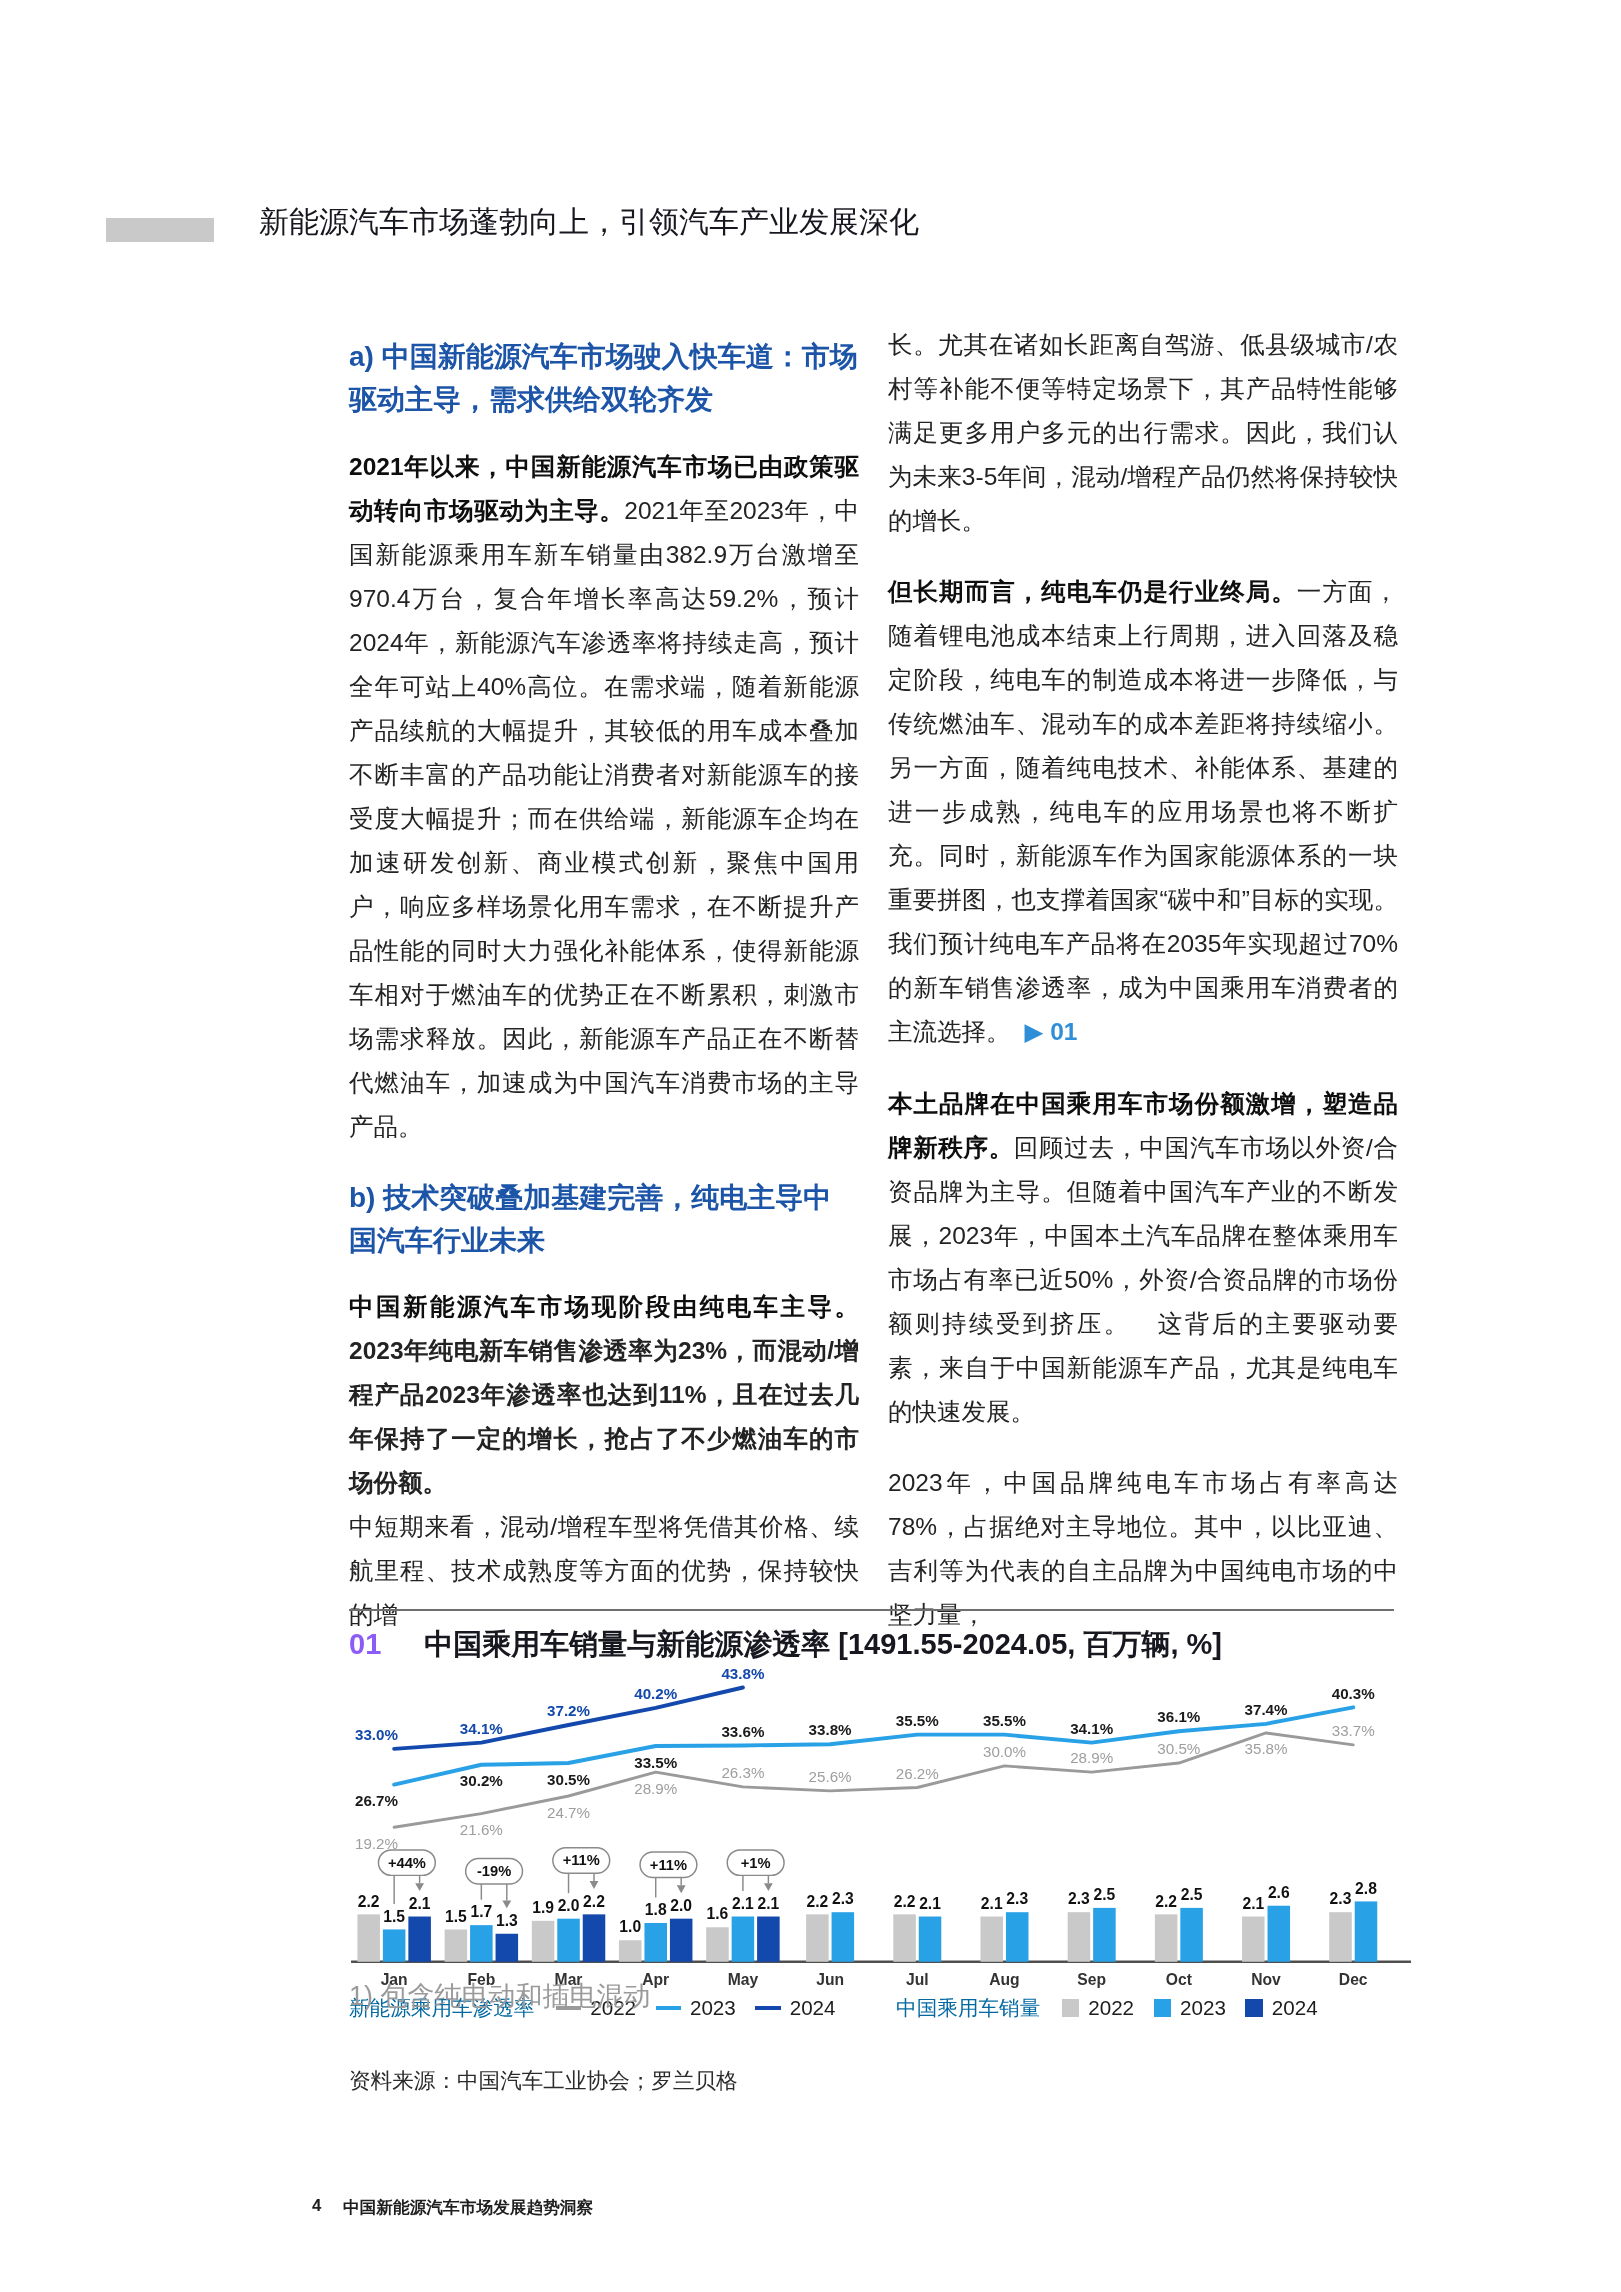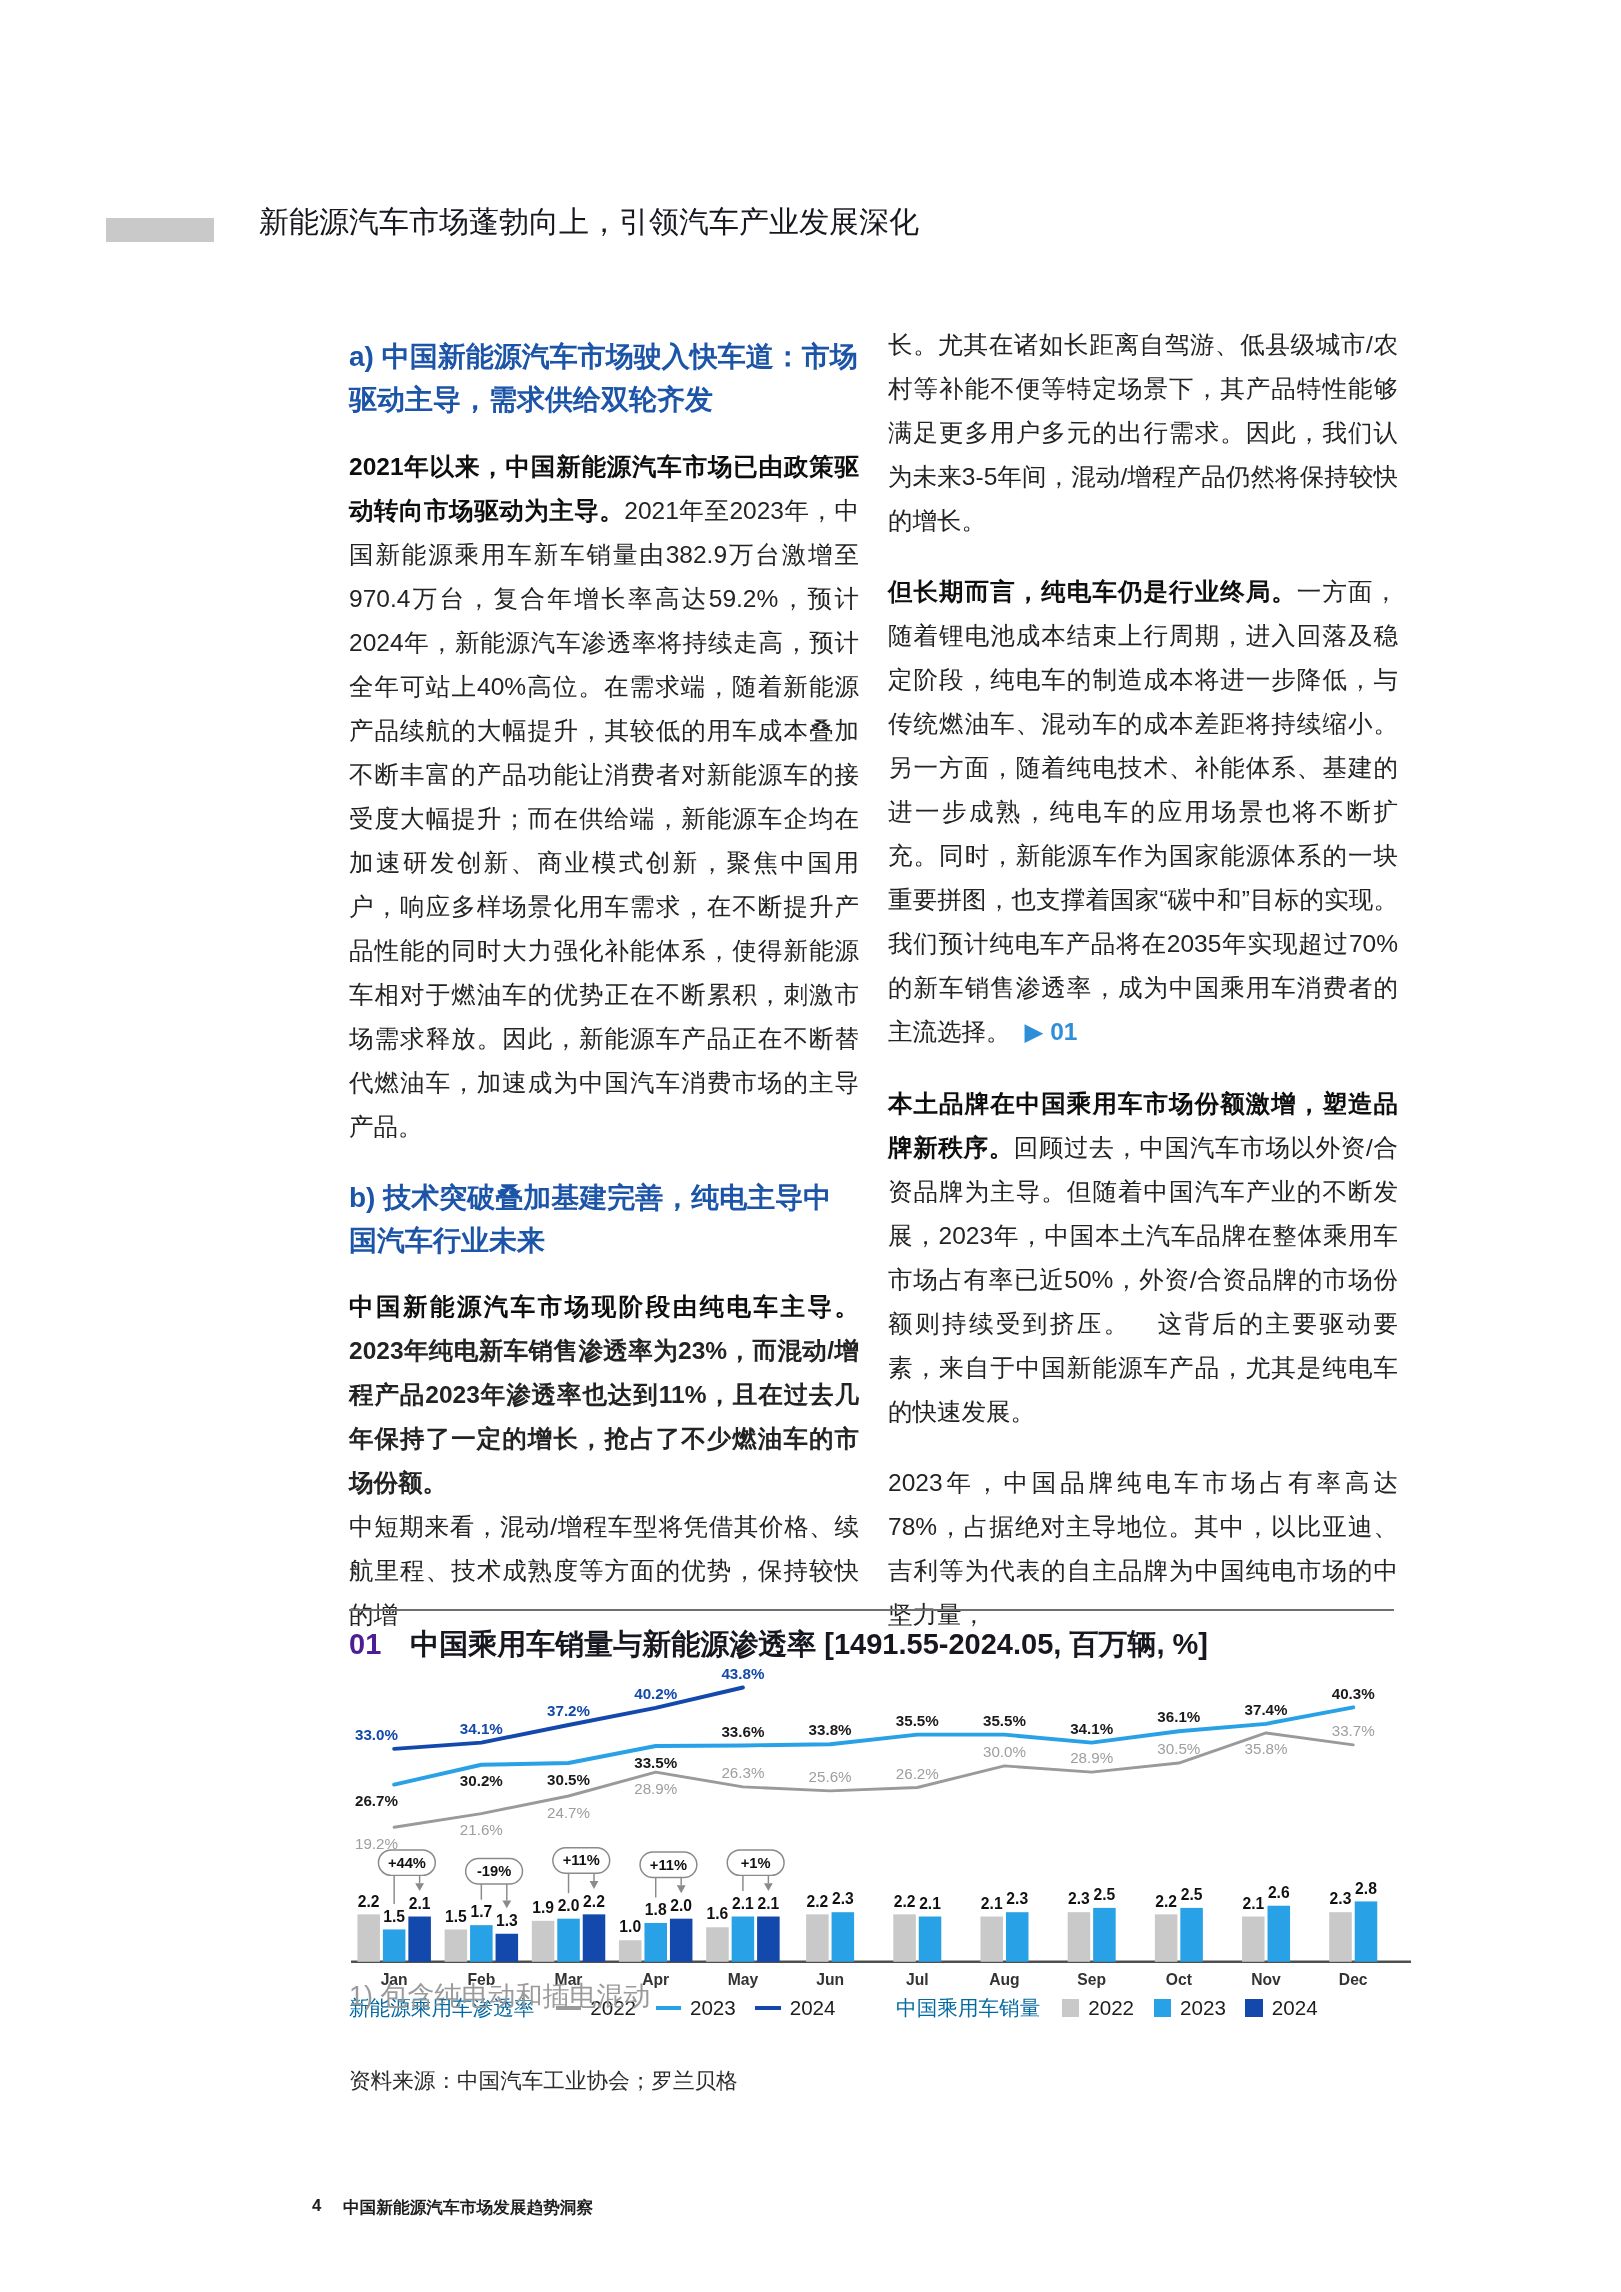--- a/index.html
+++ b/index.html
@@ -10,21 +10,21 @@
   .columns{position:absolute;left:349px;top:323px;width:1049px;display:flex;gap:29px;}
   .col{width:510px;}
   h2.sec{margin:19.6px 0 23.5px 0;font-size:28px;line-height:43px;color:#1c54a8;font-weight:700;}
   h2.sec.first{margin-top:12px;}
   .col p{margin:0 0 27.4px 0;font-size:24.5px;line-height:44px;text-align:justify;color:#232323;}
   .col p.tight{margin-bottom:0;font-weight:bold;}
   .col p b{color:#0e0e0e;}
   .figref{color:#2e8fd8;font-weight:700;margin-left:14px;white-space:nowrap;}
   .rule{position:absolute;left:349px;top:1609px;width:1045px;height:2px;background:#6f6f6f;}
   .fig-head{position:absolute;left:349px;top:1625px;font-size:29px;font-weight:700;color:#17171f;}
-  .fig-no{color:#4c1d95;margin-right:29px;}
+  .fig-no{color:#8b5cf6;margin-right:43px;}
   #chart{position:absolute;left:349px;top:1662px;width:1068px;height:337px;}
   .legend{position:absolute;left:349px;top:1994px;display:flex;align-items:center;font-size:20.6px;color:#1c1c1c;}
   .lg-group-label{color:#0369a1;margin-right:21.6px;}
   .lg-group-label.lg2{margin-left:41px;}
   .lg-item{display:flex;align-items:center;margin-right:19.6px;}
   .lg-line{display:inline-block;width:25.5px;height:3.9px;margin-right:8.8px;}
   .lg-sq{display:inline-block;width:17.6px;height:17.6px;margin-right:8.8px;}
   .footnote{position:absolute;left:349px;top:1978px;font-size:27px;color:#9a9a9a;}
   .source{position:absolute;left:349px;top:2066px;font-size:21.6px;color:#2b2b2b;}
   .footer{position:absolute;left:312px;top:2196px;display:flex;gap:21.6px;font-size:16.7px;color:#1f1f1f;font-weight:700;}

